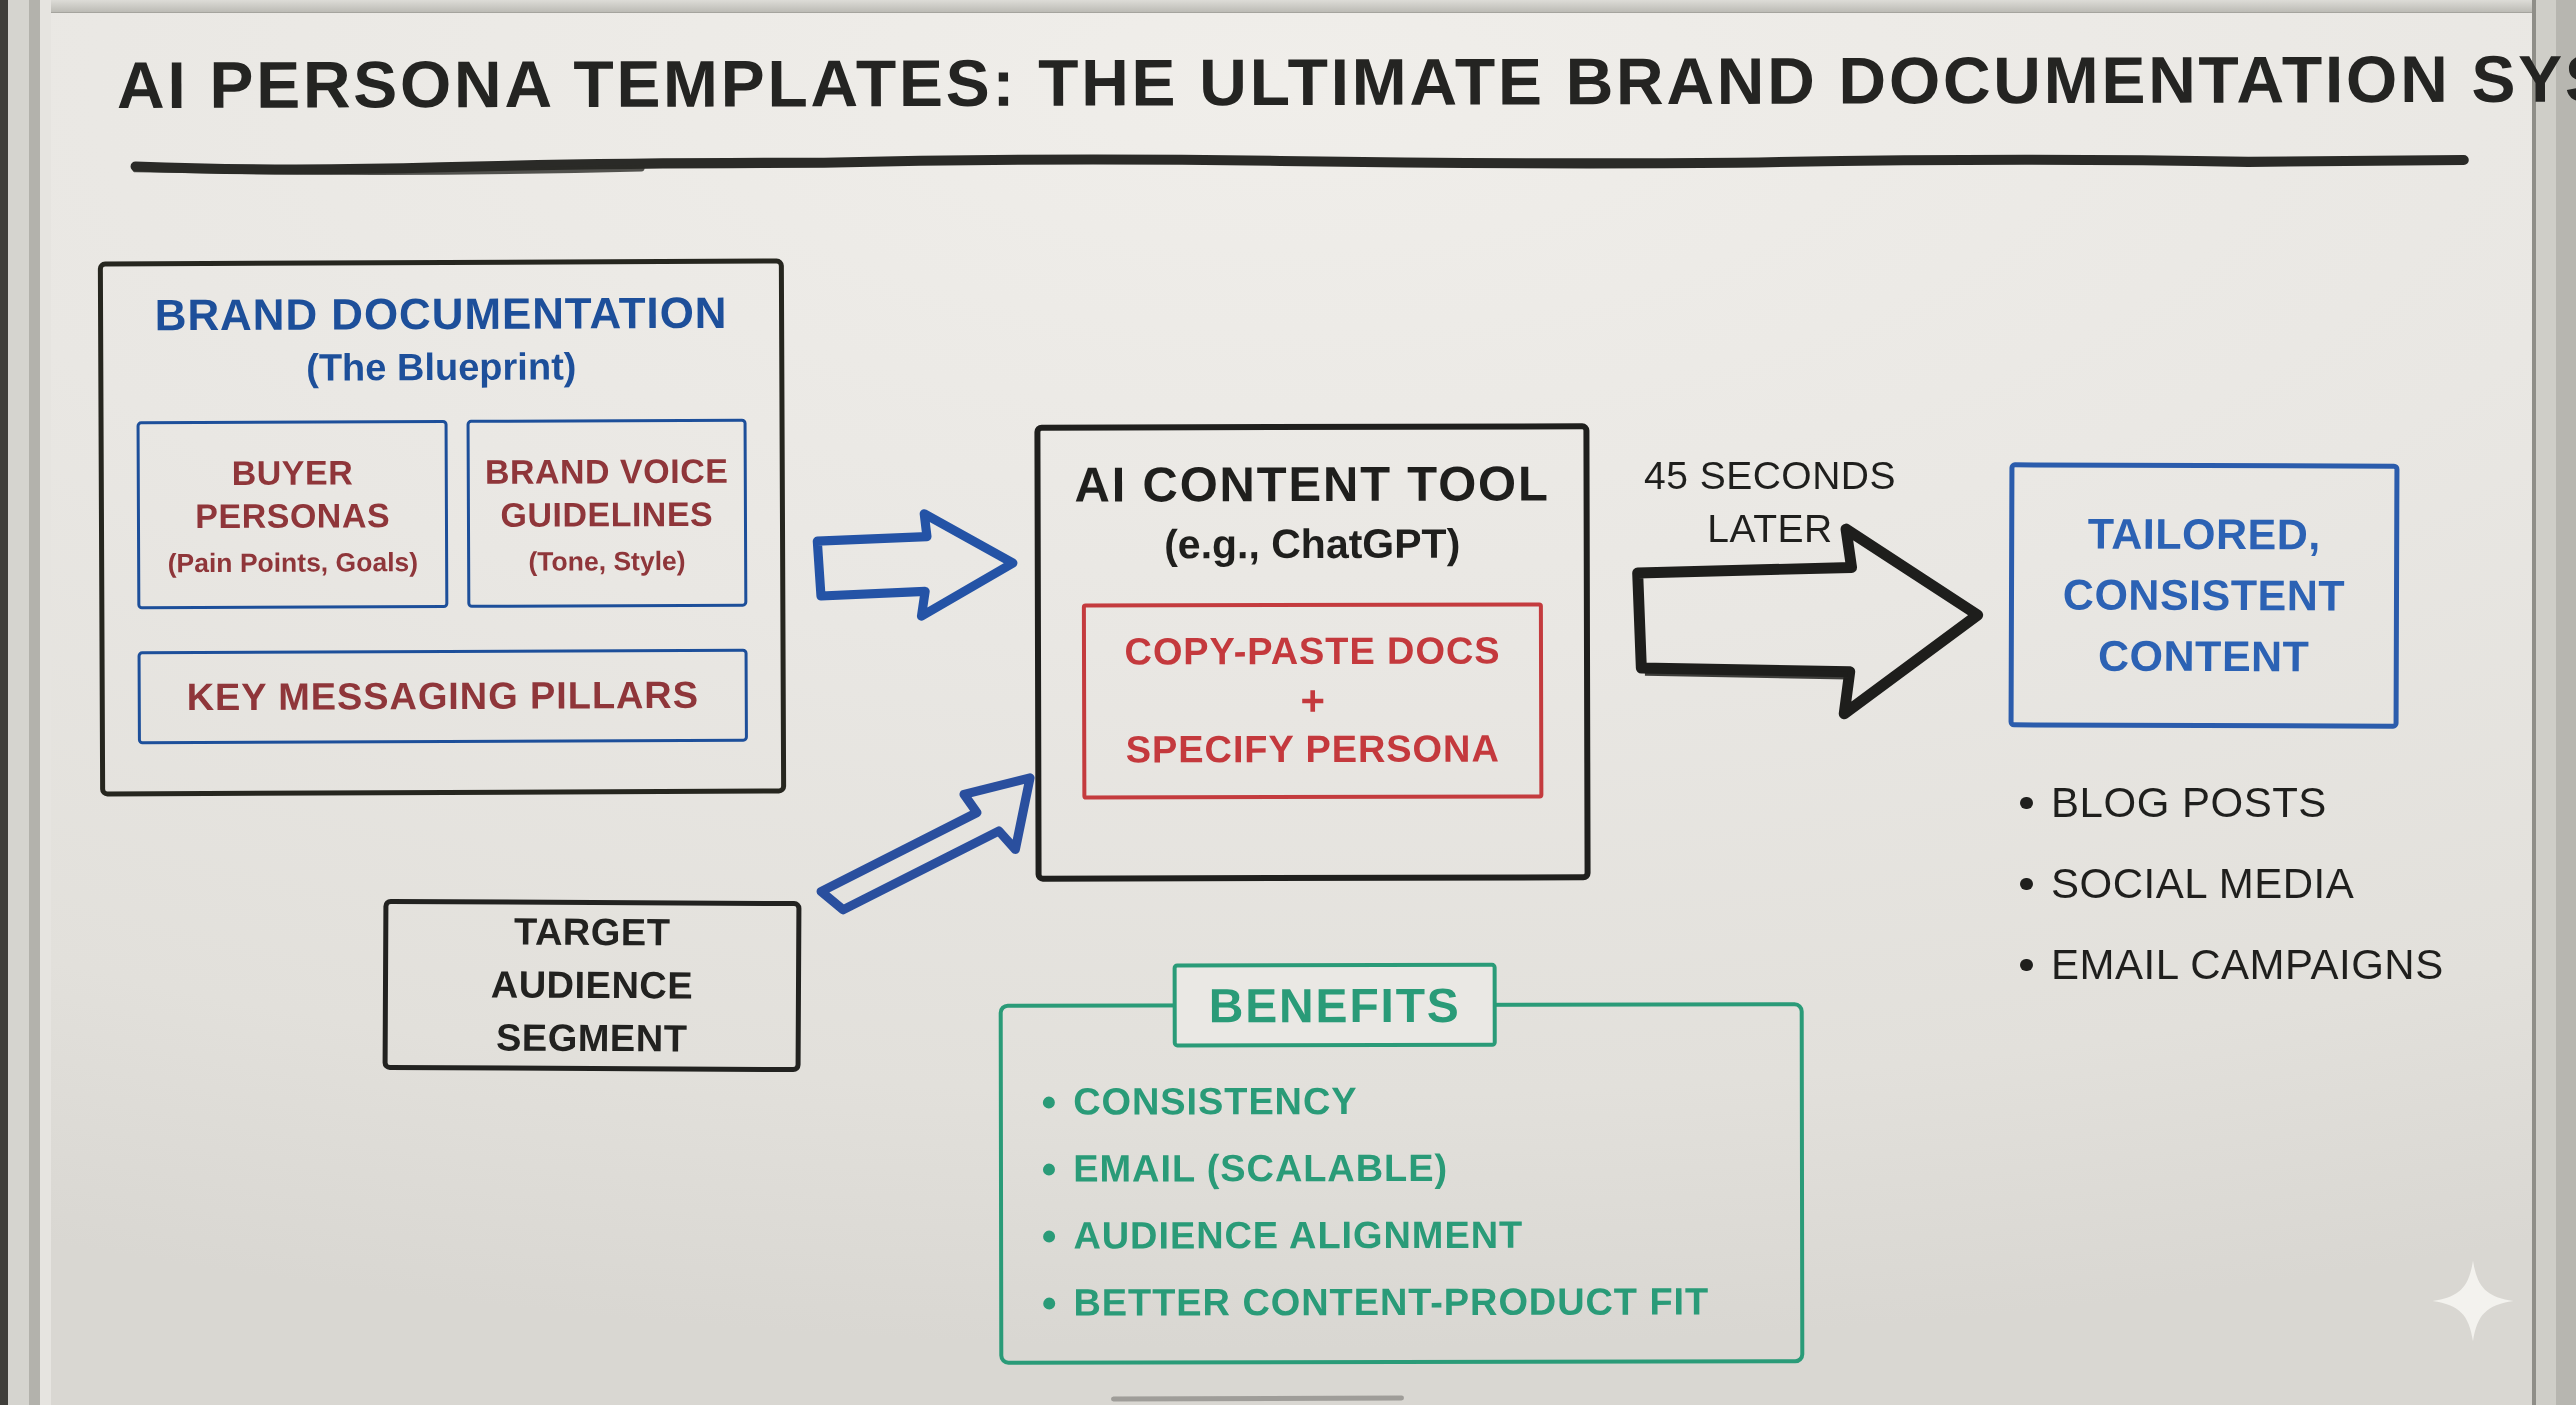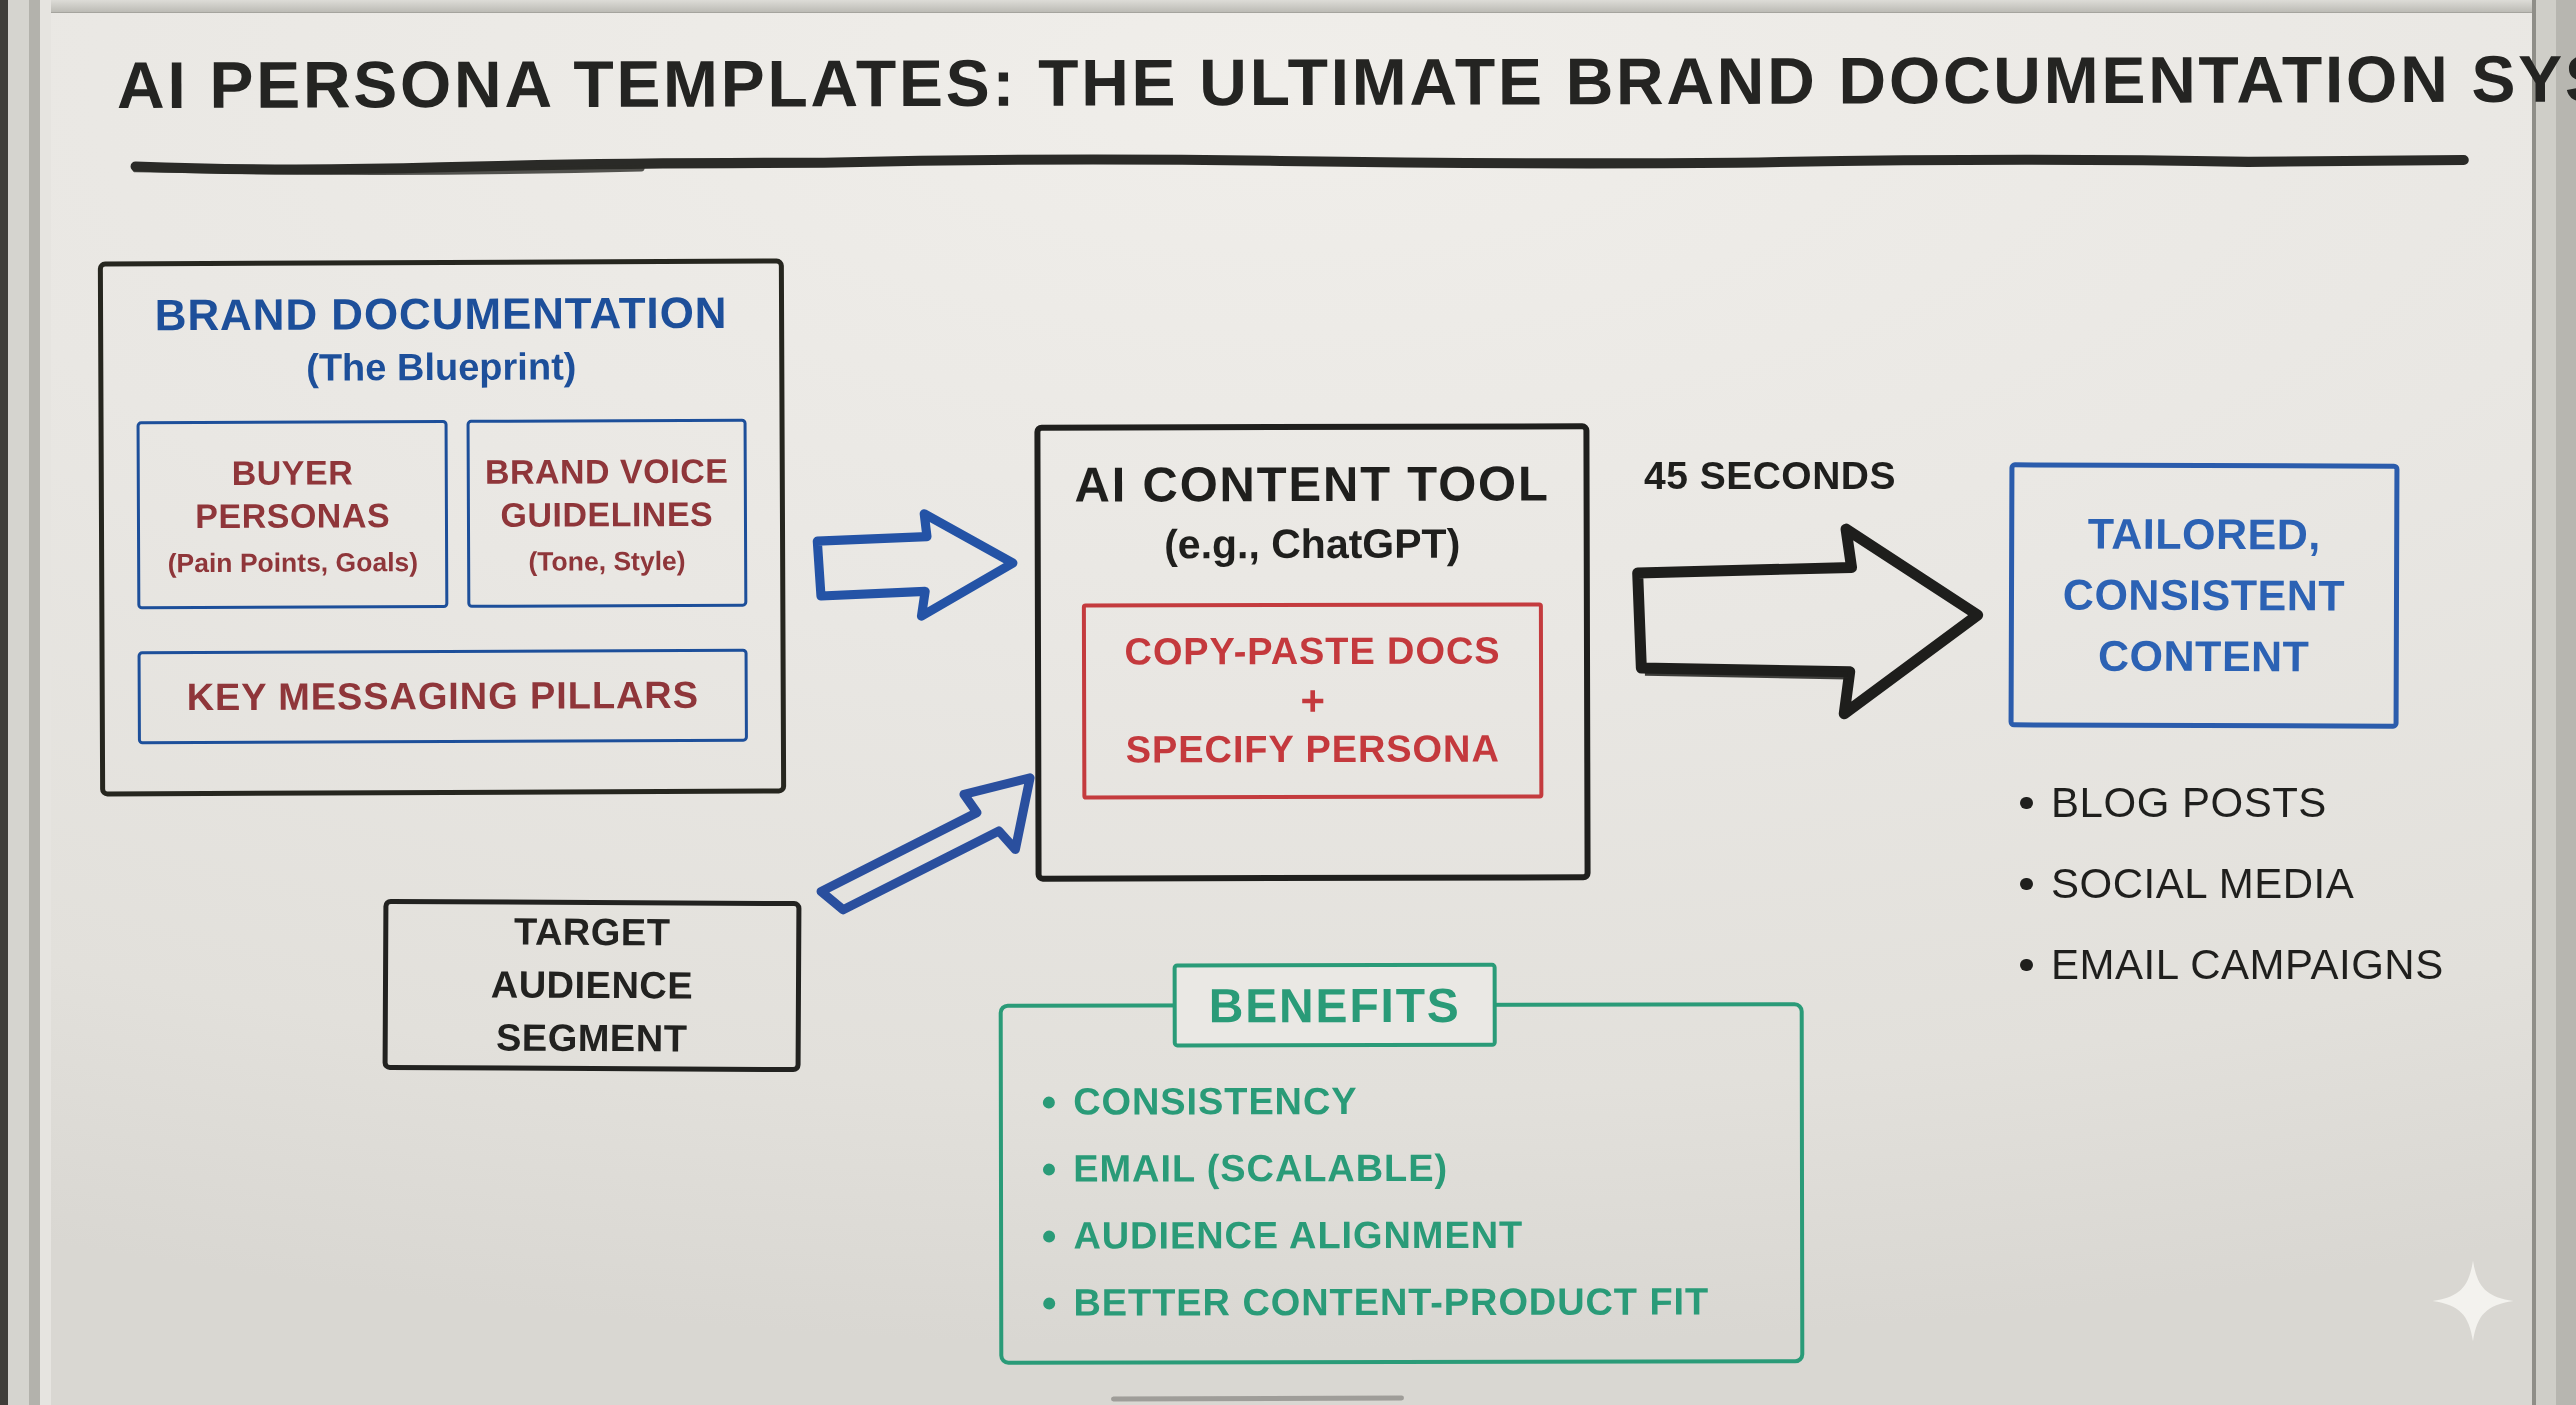--- a/index.html
+++ b/index.html
@@ -53,21 +53,21 @@
   .aitool .h1{margin-top:25.6px;font-size:49px;font-weight:700;letter-spacing:1.8px;color:#1f1f1d;}
   .aitool .h2{margin-top:9.1px;font-size:41px;font-weight:700;color:#1f1f1d;}
   .redbox{box-sizing:border-box;margin:35px auto 0 auto;width:461px;height:196px;border:4.6px solid #c43b3e;border-radius:3.7px;
     color:#c4393d;font-weight:700;display:flex;flex-direction:column;justify-content:center;}
   .redbox .l1{font-size:38px;letter-spacing:0.9px;}
   .redbox .plus{font-size:42px;margin:3.7px 0;}
   .redbox .l3{font-size:38px;letter-spacing:0.9px;}
 
   
   .later{position:absolute;left:1619px;top:450px;width:302px;text-align:center;
-    font-size:39px;font-weight:700;color:#1f1f1d;line-height:1.35;letter-spacing:0.5px;}
+    font-size:39px;font-weight:400;color:#1f1f1d;line-height:1.35;letter-spacing:0.5px;}
 
   
   .outputbox{left:2009px;top:463px;width:390px;height:265px;border:5.5px solid #2b5cac;border-radius:5.5px;transform:rotate(.2deg);
     display:flex;flex-direction:column;justify-content:center;color:#2c62b4;font-size:43px;font-weight:700;line-height:1.42;letter-spacing:0.5px;}
   .outlist{position:absolute;left:2020px;top:779px;width:512px;}
   .outlist .li{display:flex;align-items:center;gap:18.3px;margin-bottom:33px;}
   .dot{width:12.8px;height:12.8px;border-radius:50%;background:#1f1f1d;flex:0 0 auto;}
   .outlist .lbl{font-size:42px;font-weight:400;color:#1f1f1d;letter-spacing:0.5px;white-space:nowrap;}
 
   
@@ -133,20 +133,21 @@
     <div class="h2">(e.g., ChatGPT)</div>
     <div class="redbox center">
       <div class="l1">COPY-PASTE DOCS</div>
       <div class="plus">+</div>
       <div class="l3">SPECIFY PERSONA</div>
     </div>
   </div>
 
   <div class="later">
     <div>45 SECONDS</div>
+    <div>LATER</div>
   </div>
 
   <svg class="arrow-svg" style="left:1630px;top:509px;width:359px;height:223px" viewBox="0 0 392 244">
     <path d="M8,70 L242,64 L236,22 L380,116 L234,224 L240,178 L12,174 Z" fill="none" stroke="#1e1e1c" stroke-width="12" stroke-linejoin="round"></path>
     <path d="M16,178 L238,182" fill="none" stroke="#1e1e1c" stroke-width="9" opacity=".85"></path>
   </svg>
 
   <div class="hbox outputbox center">
     <div>TAILORED,</div>
     <div>CONSISTENT</div>

